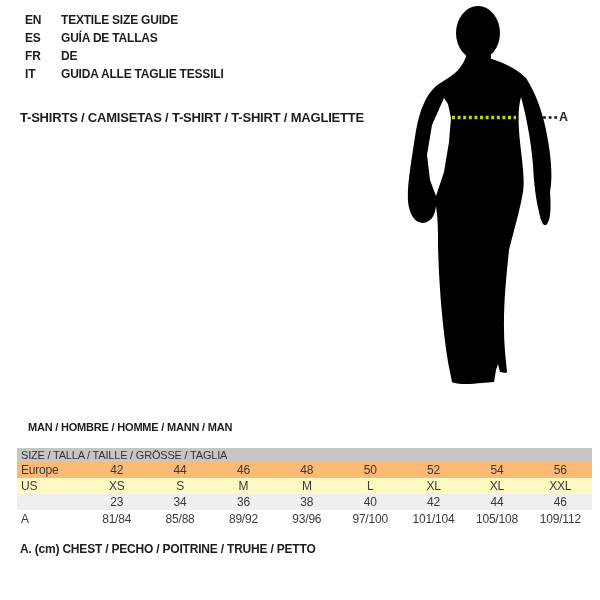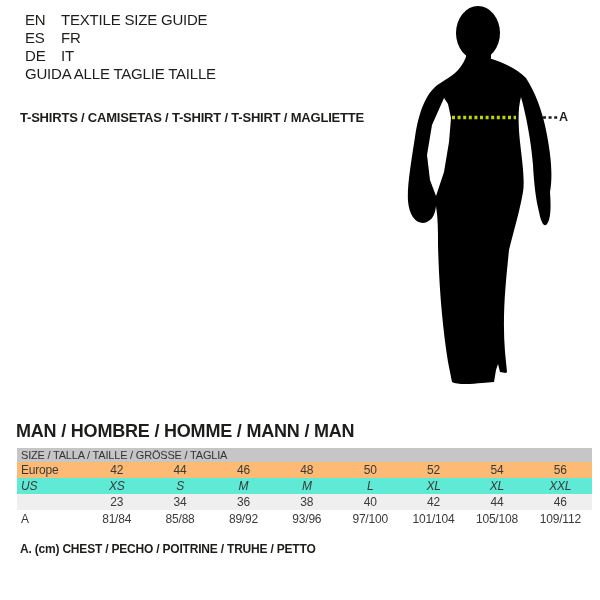--- a/index.html
+++ b/index.html
@@ -2,61 +2,62 @@
 <html><head>
 <meta charset="utf-8">
 <style>
   html,body{margin:0;padding:0;}
   body{width:600px;height:600px;background:#ffffff;position:relative;overflow:hidden;
        font-family:"Liberation Sans","DejaVu Sans",sans-serif;color:#1d1d1b;}
   .abs{position:absolute;}
 
   
   .lang-list{left:25px;top:11px;display:grid;grid-template-columns:36px auto;grid-auto-rows:18px;}
-  .lang-list span{font-weight:400;font-size:15px;letter-spacing:-0.2px;line-height:18px;white-space:nowrap;}
+  .lang-list span{font-weight:700;font-size:12px;letter-spacing:-0.2px;line-height:18px;white-space:nowrap;}
 
   
   .categories{left:20px;top:109px;}
   .categories div{font-weight:700;font-size:13px;letter-spacing:-0.2px;line-height:18px;white-space:nowrap;}
 
   
   .figure-svg{left:402px;top:0px;width:170px;height:400px;}
   .measure-label{left:559px;top:110px;font-weight:700;font-size:12.5px;}
 
   
-  .section-title{left:16px;top:421px;font-weight:700;font-size:18px;letter-spacing:-0.2px;white-space:nowrap;}
+  .section-title{left:28px;top:421px;font-weight:700;font-size:11px;letter-spacing:-0.2px;white-space:nowrap;}
 
   
   .size-table{left:17px;top:448px;width:575px;display:grid;
               grid-template-columns:68px repeat(8,1fr);
               grid-template-rows:14px 16px 16px 16px 18px;
               font-size:12px;letter-spacing:-0.2px;color:#3a3a3a;}
   .size-table .hdr{grid-column:1 / span 9;background:#c6c6c6;color:#333333;
                    display:flex;align-items:center;padding-left:4px;font-size:11px;white-space:nowrap;}
   .size-table .cell{display:flex;align-items:center;justify-content:center;}
   .size-table .rowlabel{justify-content:flex-start;padding-left:4px;color:#3a3a3a;}
   .size-table .r-europe{background:#fdba74;}
-  .size-table .r-us{background:#5eead4;font-style:italic;}
+  .size-table .r-us{background:#fef9c3;}
   .size-table .r-num{background:#efefef;}
   .size-table .r-a{background:#ffffff;}
 
   
   .footnote{left:20px;top:542px;font-weight:700;font-size:12px;letter-spacing:-0.2px;white-space:nowrap;}
 </style>
 </head>
 <body>
 
 <div class="abs lang-list">
   <span>EN</span>
   <span>TEXTILE SIZE GUIDE</span>
   <span>ES</span>
+  <span>GUÍA DE TALLAS</span>
   <span>FR</span>
   <span>DE</span>
   <span>IT</span>
-  <span>GUIDA ALLE TAGLIE TAILLE</span>
+  <span>GUIDA ALLE TAGLIE TESSILI</span>
 </div>
 
 <div class="abs categories">
   <div>T-SHIRTS / CAMISETAS / T-SHIRT / T-SHIRT / MAGLIETTE</div>
 </div>
 
 <svg class="abs figure-svg" viewBox="0 0 170 400">
   <ellipse cx="76" cy="33" rx="22" ry="27" fill="#000"></ellipse>
   <rect x="64" y="44" width="25" height="18" fill="#000"></rect>
   <path fill="#000" d="M64,57

